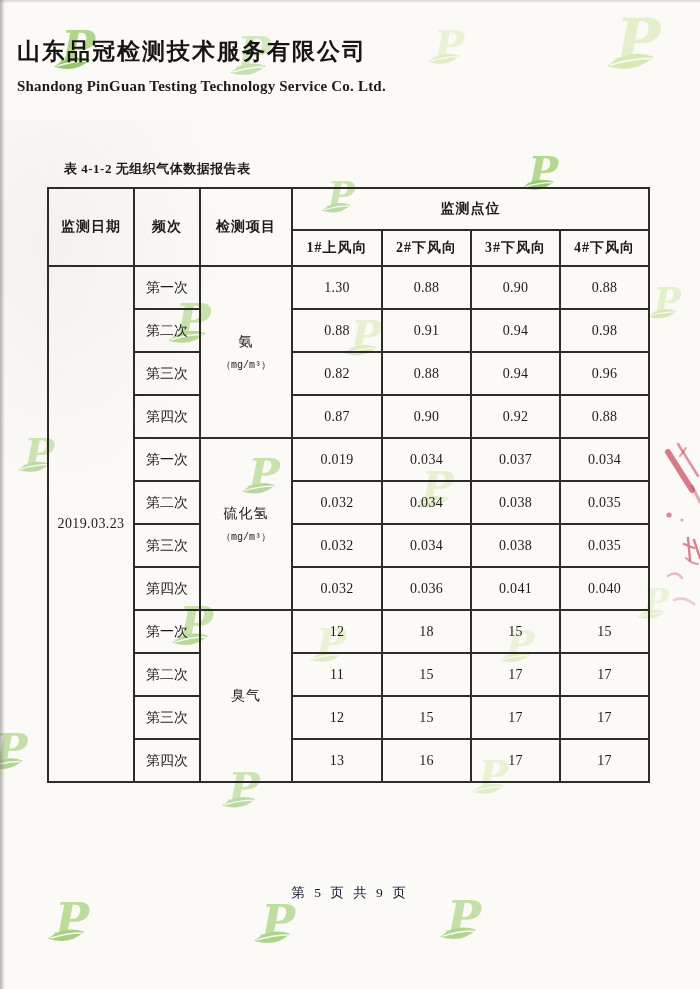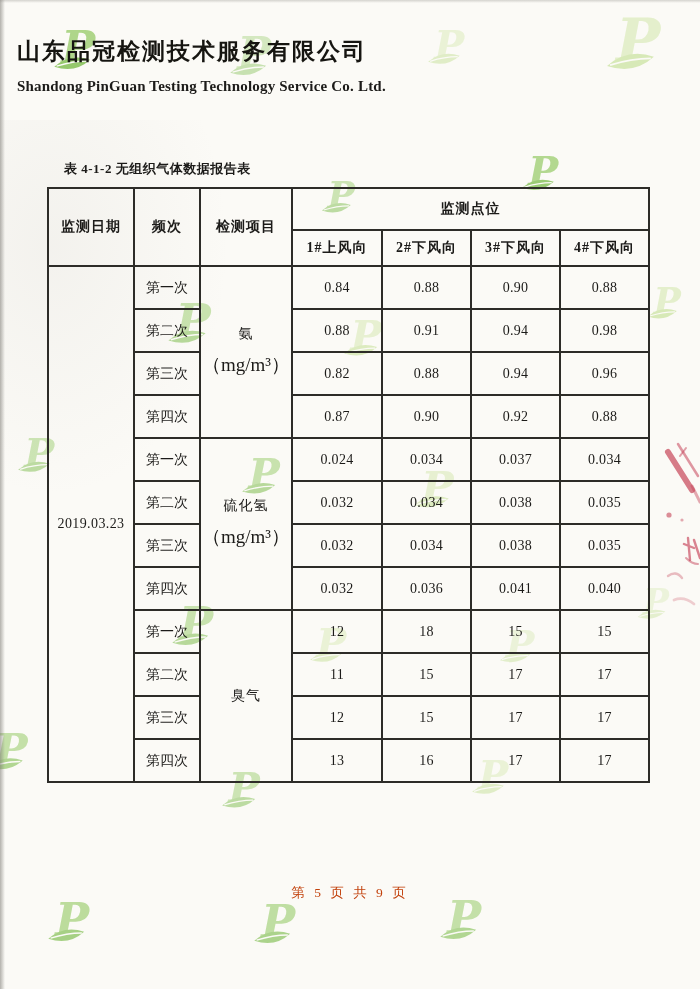--- a/index.html
+++ b/index.html
@@ -79,32 +79,32 @@
     background: transparent;
   }
   .report-table thead tr:first-child th { height: 40px; }
   .report-table thead tr:last-child th { height: 34px; margin-top: 32px; }
   .report-table tbody td { height: 41px; }
   .report-table th { font-weight: bold; letter-spacing: 1px; }
   .value-cell { font-size: 14.5px; letter-spacing: 0.3px; }
   .date-cell { font-size: 14px; letter-spacing: 0.4px; }
   .item-cell { line-height: 1.9; }
   .item-name { display: block; letter-spacing: 1px; }
-  .item-unit { display: block; font-size: 19px; letter-spacing: 0; }
+  .item-unit { display: block; font-size: 10px; letter-spacing: 0; font-family: Liberation Mono, monospace; }
   .item-unit:empty { display: none; }
 
   
   .stamp-svg { position: absolute; left: 652px; top: 438px; z-index: 3; pointer-events: none; }
   .stamp-svg path, .stamp-svg line { stroke: #c64459; fill: none; stroke-linecap: round; }
   .stamp-svg circle { fill: #c64459; }
 
   
   .footer {
     position: absolute; top: 884px; left: 0; width: 100%; z-index: 2;
-    text-align: center; font-size: 13.5px; letter-spacing: 3px; color: #c2410c;
+    text-align: center; font-size: 13.5px; letter-spacing: 3px; color: #0f172a;
   }
 </style>
 </head>
 <body>
 
 <div class="page">
 
   <svg width="0" height="0" style="position:absolute" aria-hidden="true">
     <defs>
       <g id="pg-logo">
@@ -216,21 +216,21 @@
     </thead>
     <tbody>
 
       <tr>
         <td rowspan="12" class="date-cell">2019.03.23</td>
         <td>第一次</td>
         <td rowspan="4" class="item-cell">
           <span class="item-name">氨</span>
           <span class="item-unit">（mg/m³）</span>
         </td>
-        <td class="value-cell">0.84</td>
+        <td class="value-cell">1.30</td>
         <td class="value-cell">0.88</td>
         <td class="value-cell">0.90</td>
         <td class="value-cell">0.88</td>
       </tr>
       <tr>
         <td>第二次</td>
         <td class="value-cell">0.88</td>
         <td class="value-cell">0.91</td>
         <td class="value-cell">0.94</td>
         <td class="value-cell">0.98</td>
@@ -249,21 +249,21 @@
         <td class="value-cell">0.92</td>
         <td class="value-cell">0.88</td>
       </tr>
 
       <tr>
         <td>第一次</td>
         <td rowspan="4" class="item-cell">
           <span class="item-name">硫化氢</span>
           <span class="item-unit">（mg/m³）</span>
         </td>
-        <td class="value-cell">0.024</td>
+        <td class="value-cell">0.019</td>
         <td class="value-cell">0.034</td>
         <td class="value-cell">0.037</td>
         <td class="value-cell">0.034</td>
       </tr>
       <tr>
         <td>第二次</td>
         <td class="value-cell">0.032</td>
         <td class="value-cell">0.034</td>
         <td class="value-cell">0.038</td>
         <td class="value-cell">0.035</td>

